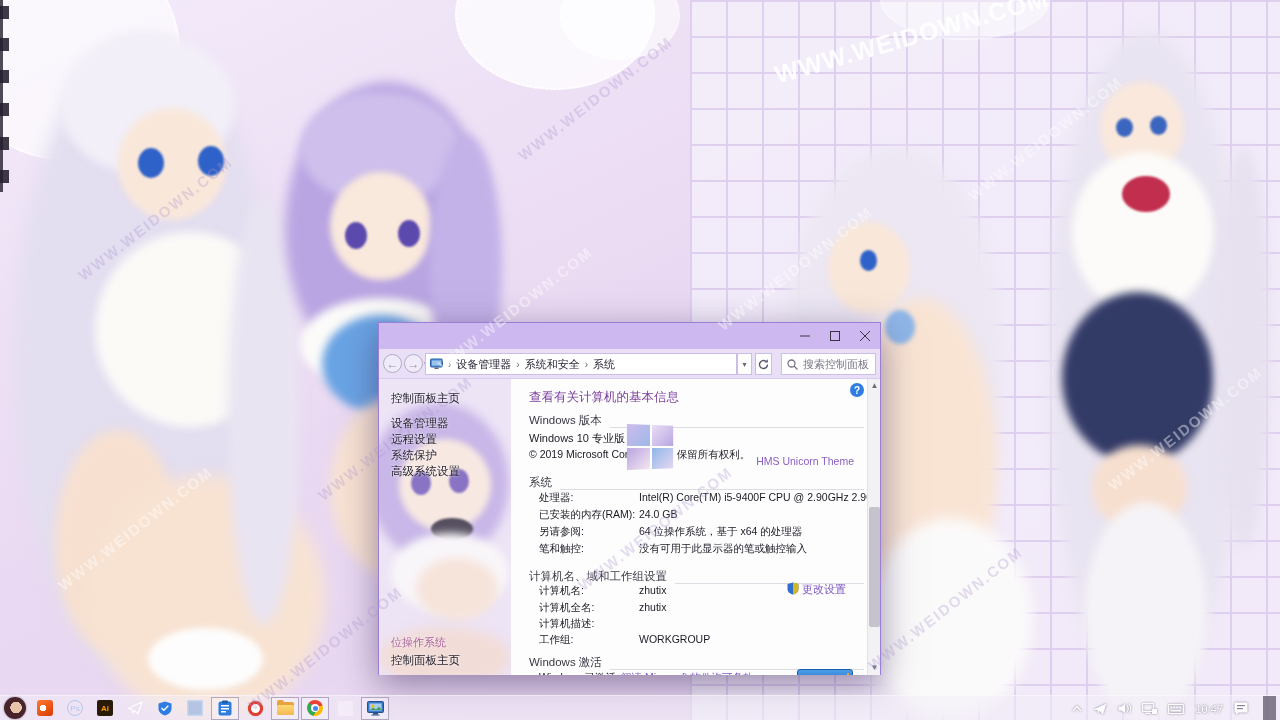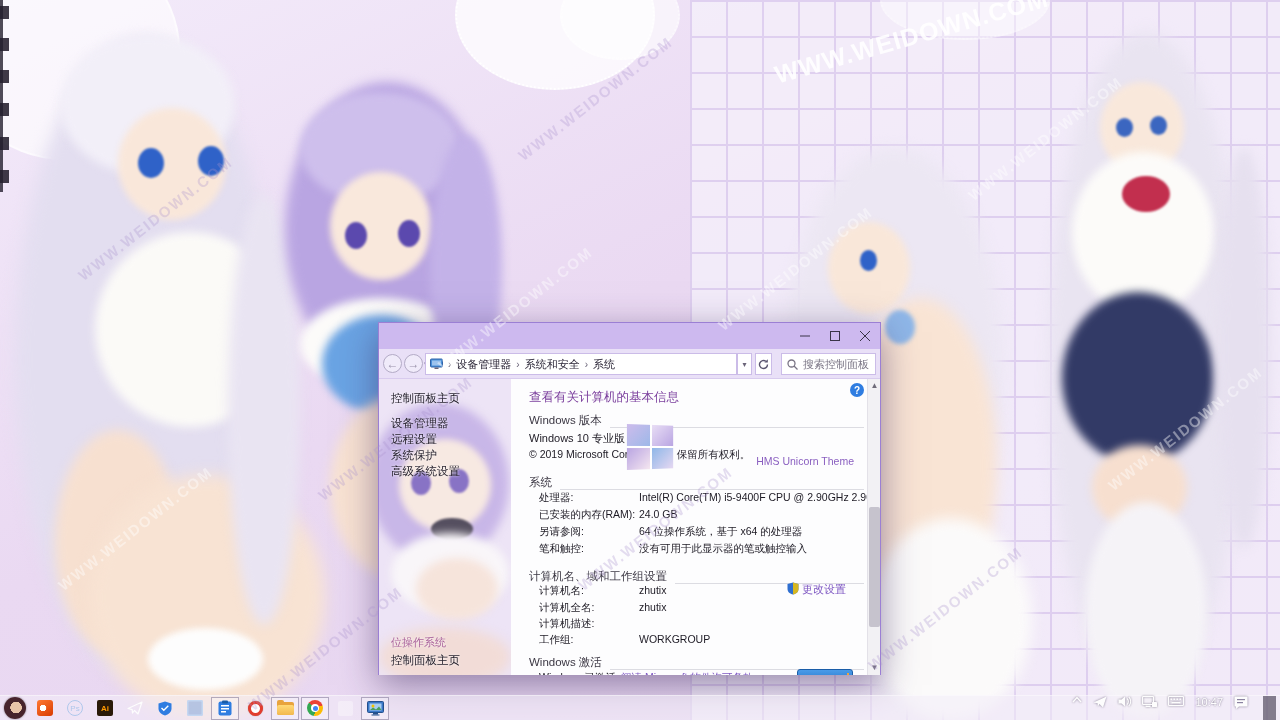--- a/index.html
+++ b/index.html
@@ -62,21 +62,21 @@
   #scroll .arr{position:absolute;left:0;width:13px;height:14px;color:#6f6c7a;font-size:8px;text-align:center;line-height:14px}
   #scroll .thumb{position:absolute;left:1px;width:11px;top:128px;height:120px;background:#c6c3cd;border-radius:2px}
   #actbtn{position:absolute;left:286px;top:290px;width:56px;height:18px;border-radius:3px;
     background:linear-gradient(#4a9be8,#1f6fc4);border:1px solid #1a5da8}
   #actbtn i{position:absolute;right:3px;top:3px;width:2px;height:9px;background:#f0a23c}
   
   #taskbar{position:absolute;left:0;bottom:0;width:1280px;height:25px;z-index:20;
     background:rgba(242,236,247,.55);border-top:1px solid rgba(255,255,255,.45);display:flex;align-items:center}
   .tbtn{width:28px;height:23px;margin:0 1px;display:flex;align-items:center;justify-content:center;flex:none}
   .tbtn.active{border:1px solid rgba(110,100,135,.5);background:rgba(255,255,255,.28)}
-  #tray{position:absolute;right:4px;top:0;height:25px;display:flex;align-items:flex-start;gap:11px}
+  #tray{position:absolute;right:4px;top:0;height:25px;display:flex;align-items:center;gap:11px}
   #tray svg{filter:drop-shadow(0 0 1px rgba(60,50,80,.6))}
   #clock{color:#fff;font-size:11px;text-shadow:0 0 2px rgba(60,50,80,.8)}
   #showdesk{width:13px;height:25px;background:rgba(40,32,52,.55);margin-left:4px}
   .ico{display:block}
 </style>
 </head>
 <body>
 
 <div id="wallpaper">
   <div class="grid"></div>

